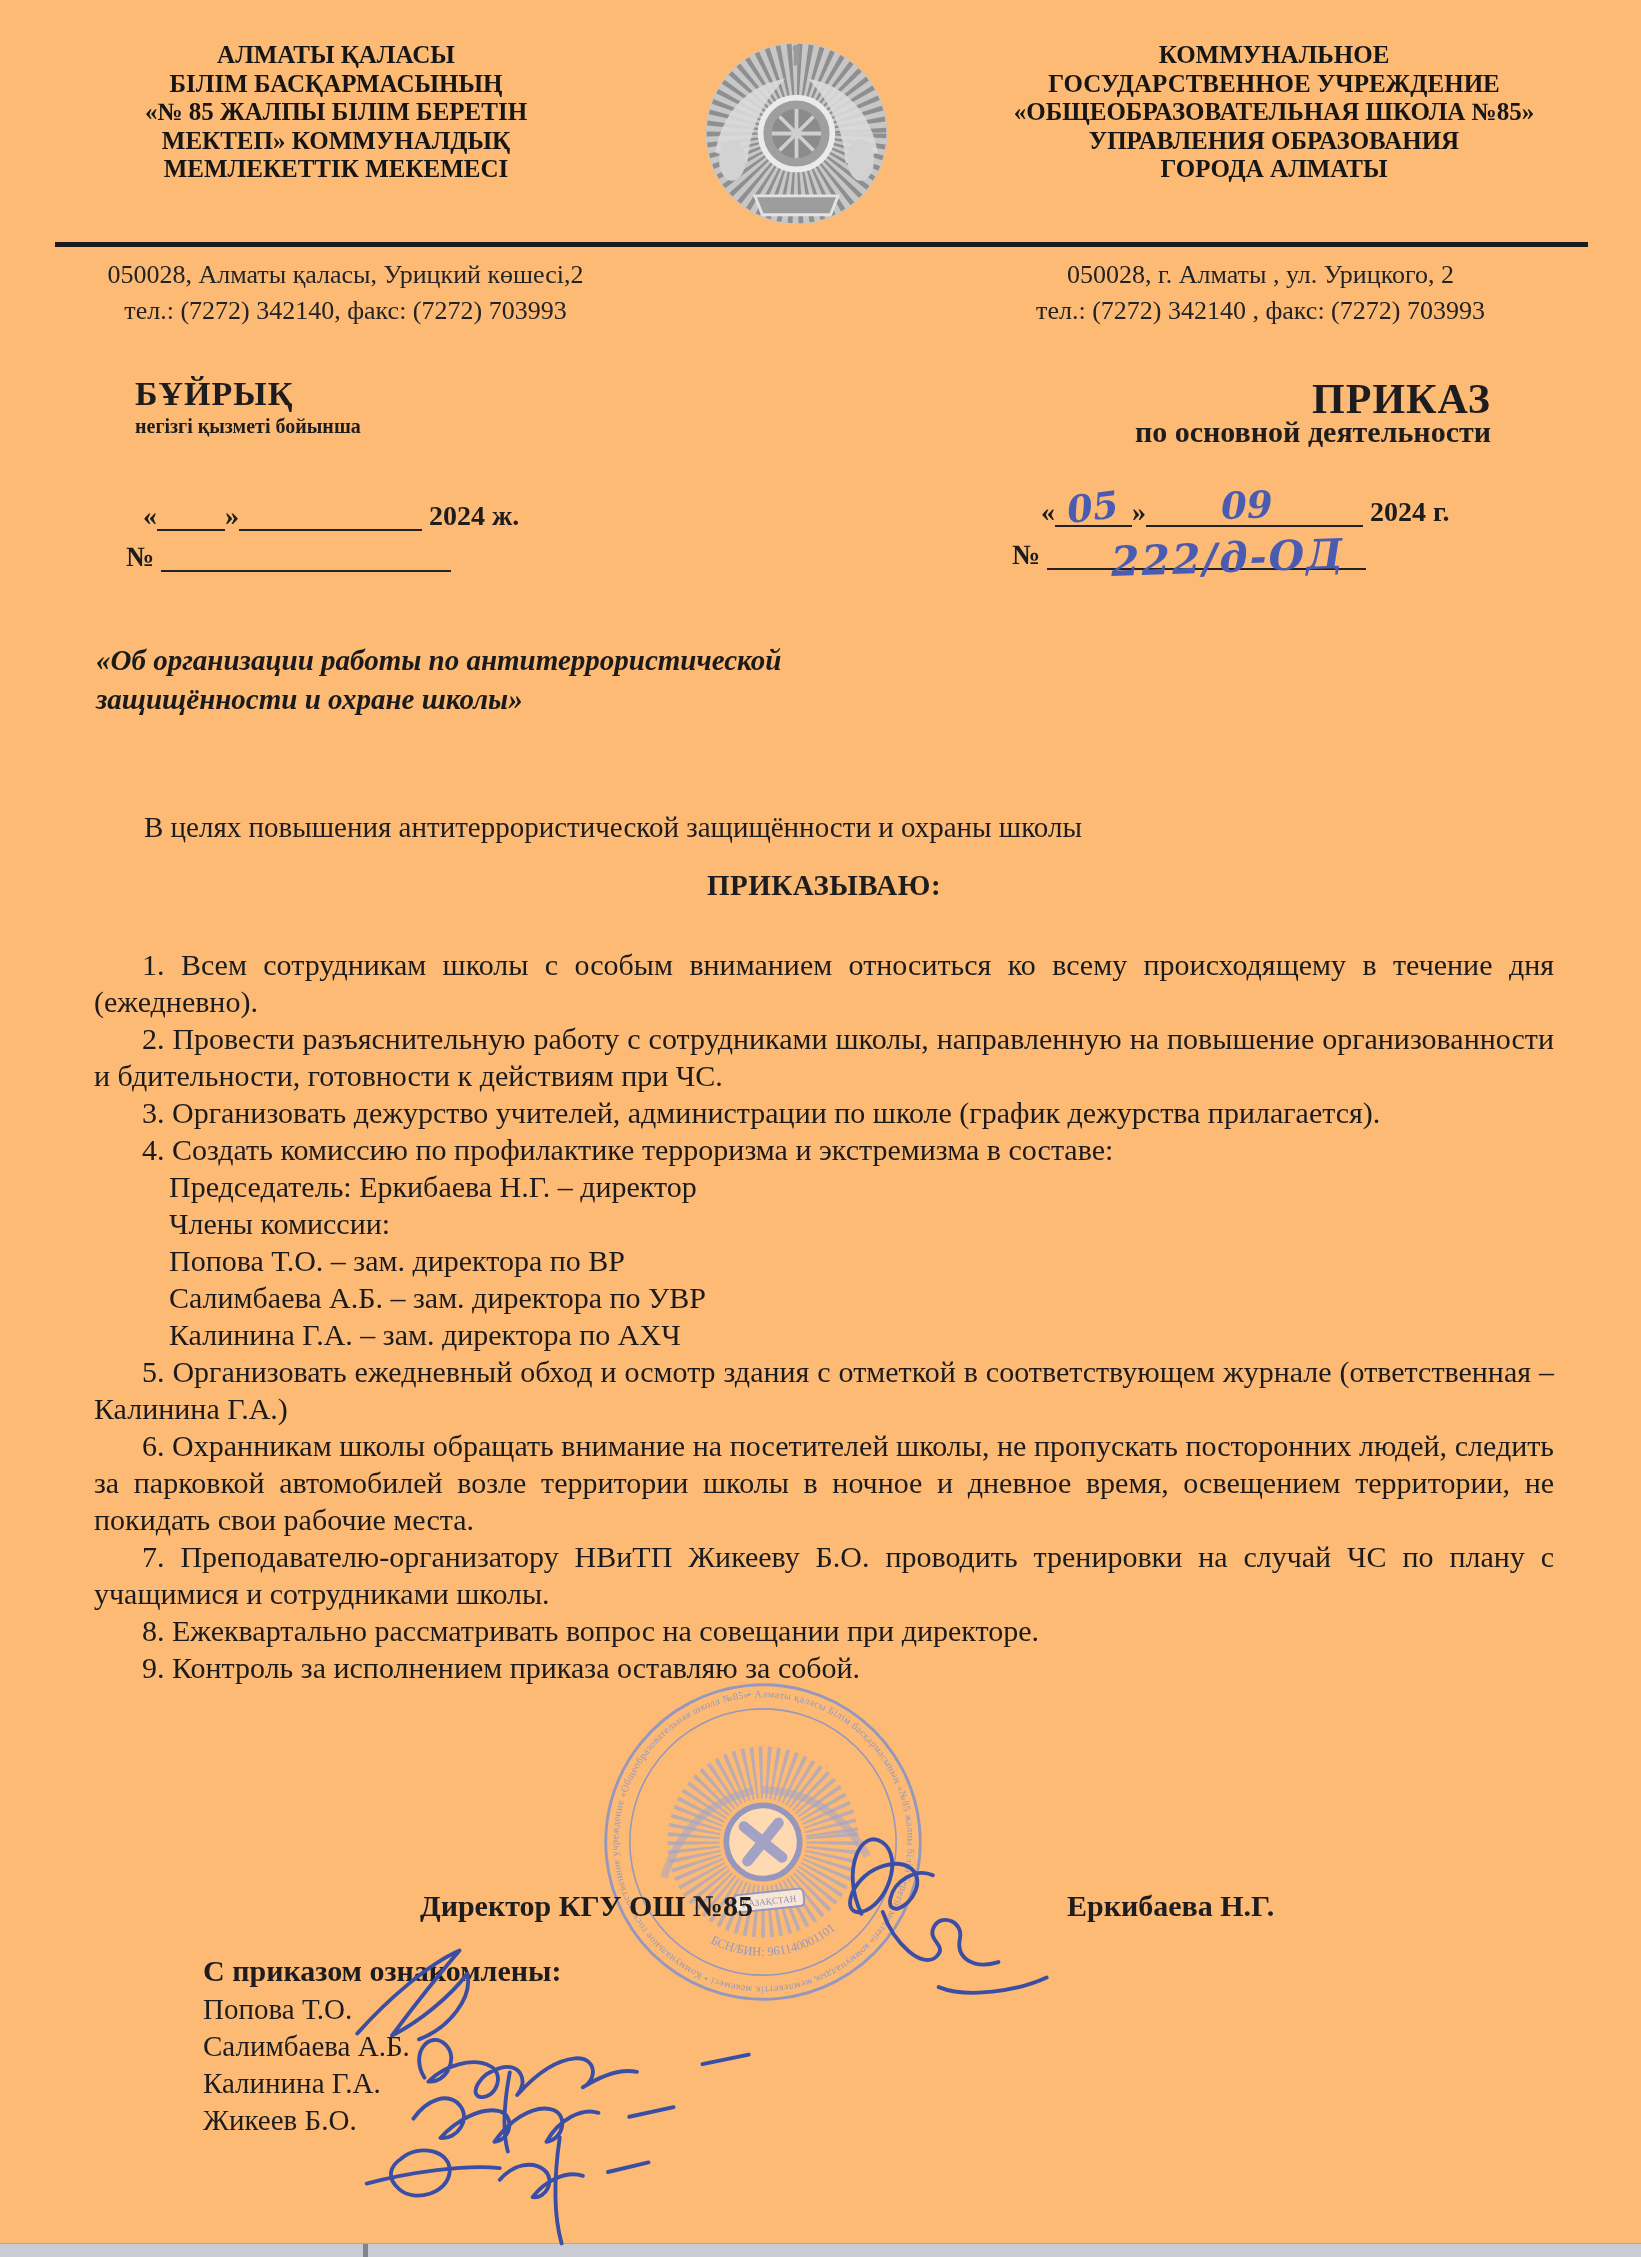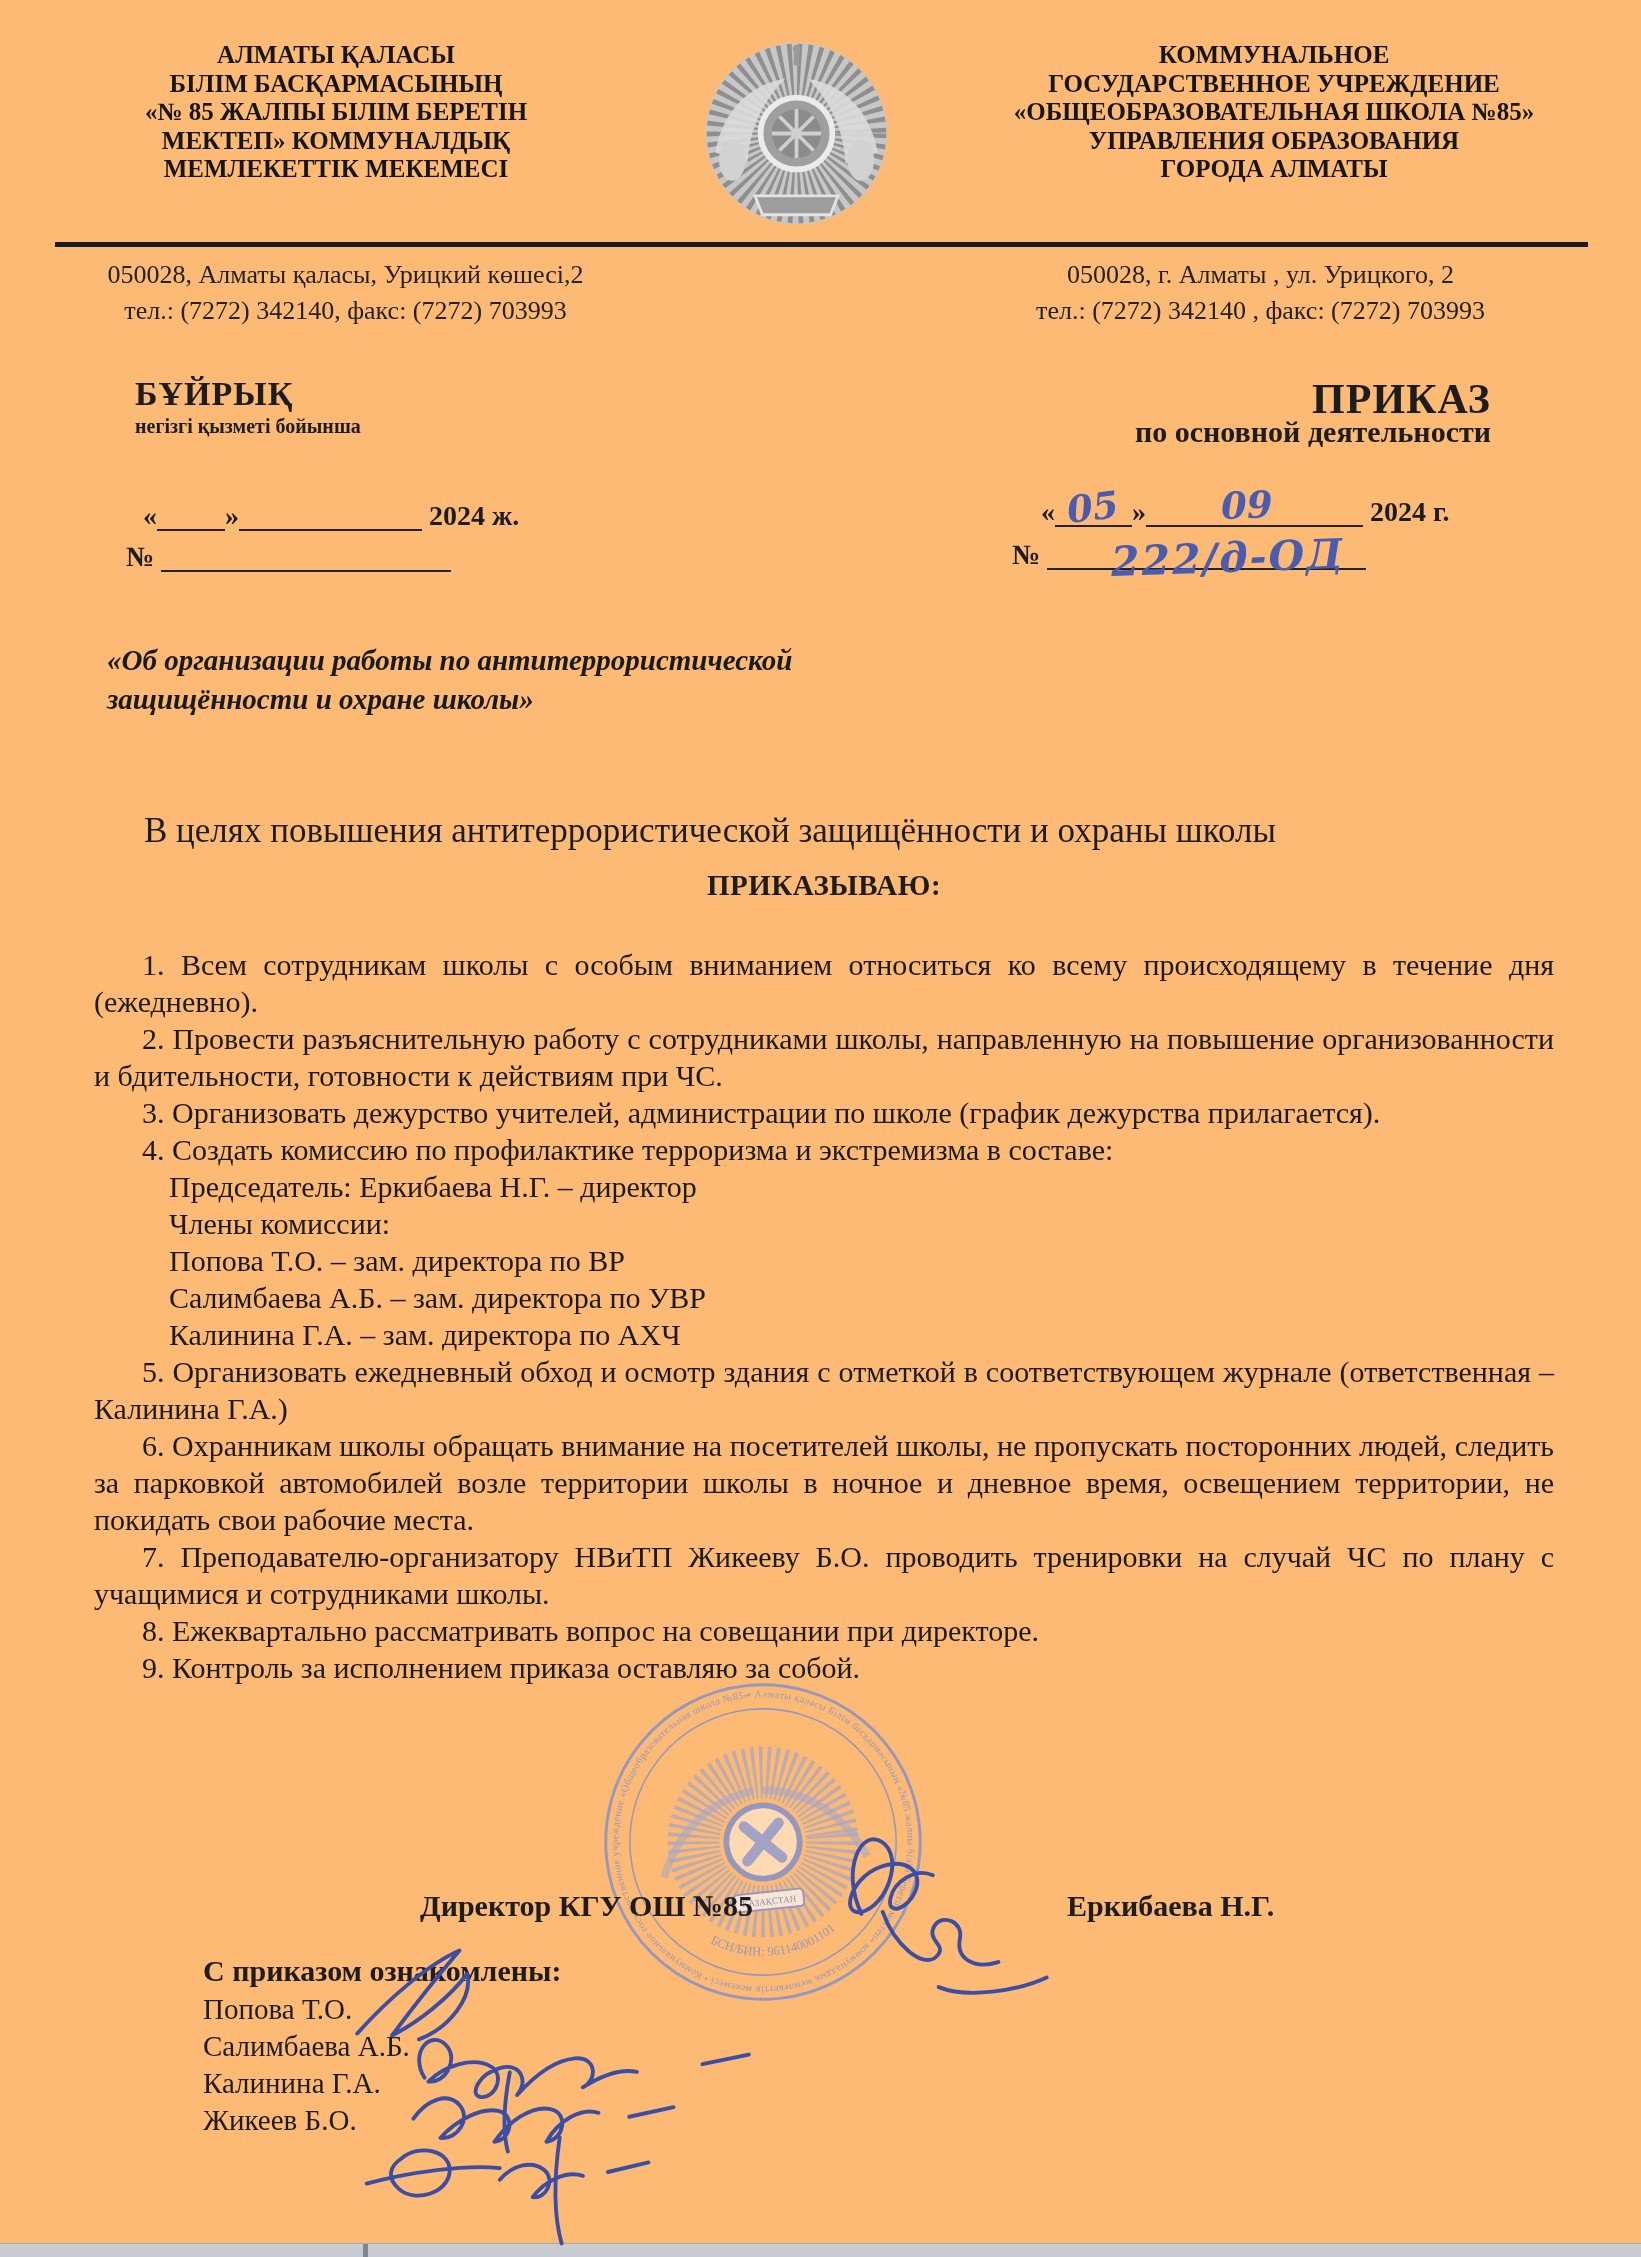--- a/index.html
+++ b/index.html
@@ -32,22 +32,22 @@
   .dl-ru{left:1041px;top:496px;}
   .dl-ru-no{left:1012px;top:539px;}
   .blank{display:inline-block;border-bottom:2.9px solid #232327;height:29px;vertical-align:-5.8px;position:relative;}
   .w70{width:68px;} .w190{width:183px;} .w300{width:290px;}
   .w80{width:77px;} .w225{width:217px;} .w330{width:319px;}
   .hand{position:absolute;font-family:"DejaVu Serif",serif;font-style:italic;color:#4a5cb2;white-space:nowrap;}
   .hand.day{left:11.6px;bottom:-3.9px;font-size:37px;transform:rotate(-7deg);}
   .hand.month{left:75px;bottom:-1.9px;font-size:37px;transform:rotate(-2deg);}
   .hand.number{left:64px;bottom:-13.5px;font-size:41px;transform:rotate(-2deg);letter-spacing:1.9px;}
   
-  .subject{position:absolute;left:107px;top:641px;font-size:29px;font-weight:bold;font-style:italic;line-height:39px;color:#1a1a1c;}
-  .intro{position:absolute;left:94px;top:811px;width:1460px;font-size:35px;text-indent:50px;}
+  .subject{position:absolute;left:96px;top:641px;font-size:29px;font-weight:bold;font-style:italic;line-height:39px;color:#1a1a1c;}
+  .intro{position:absolute;left:94px;top:811px;width:1460px;font-size:29px;text-indent:50px;}
   .resolve{position:absolute;left:94px;top:869px;width:1460px;text-align:center;font-weight:bold;font-size:29px;letter-spacing:0.5px;}
   .bodytext{position:absolute;left:94px;top:946px;width:1460px;font-size:30px;line-height:37px;color:#1b1b1d;z-index:2;}
   .bodytext p{margin:0;text-align:justify;text-indent:48px;}
   .bodytext p.sub{text-align:left;text-indent:0;padding-left:75px;}
   
   .director-label{position:absolute;left:420px;top:1889px;font-size:30px;font-weight:bold;z-index:2;}
   .director-name{position:absolute;left:1067px;top:1889px;font-size:30px;font-weight:bold;z-index:2;}
   .ack-label{position:absolute;left:203px;top:1954px;font-size:30px;font-weight:bold;z-index:2;}
   .ack-names{position:absolute;left:203px;top:1991px;font-size:29px;line-height:37px;z-index:2;}
   

